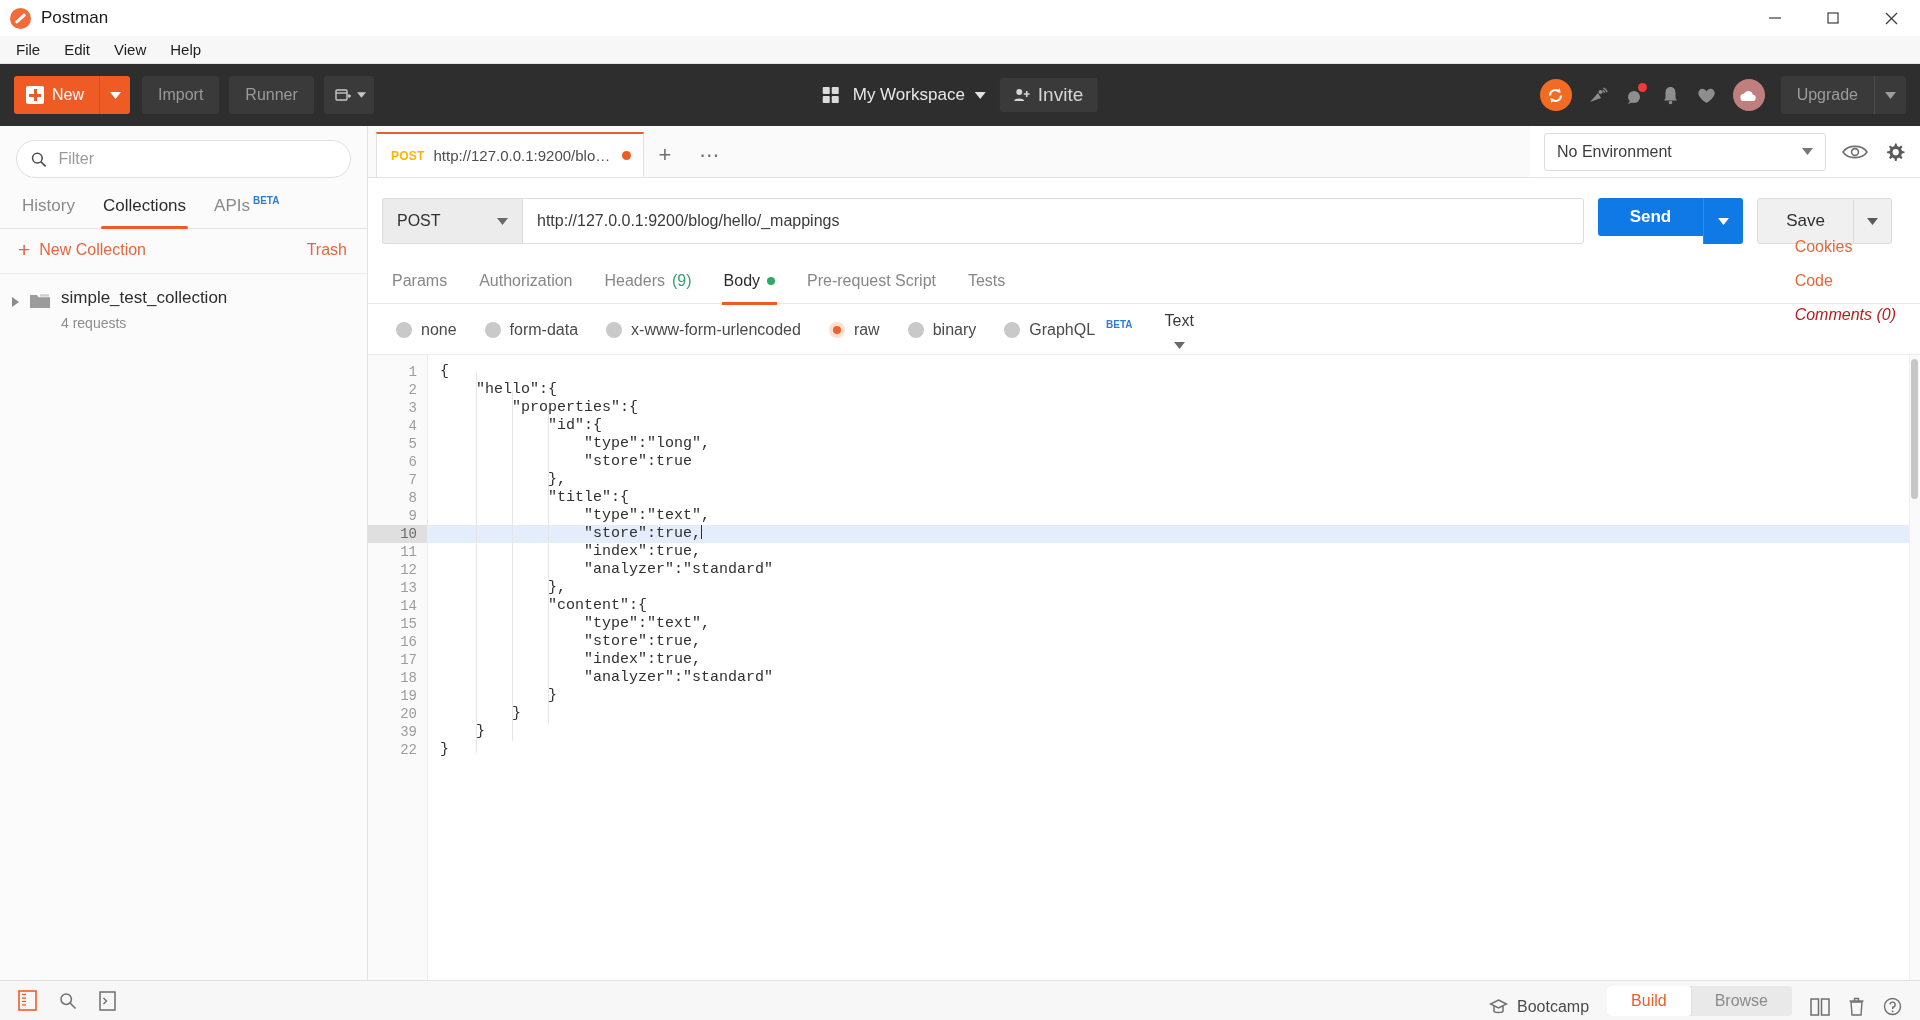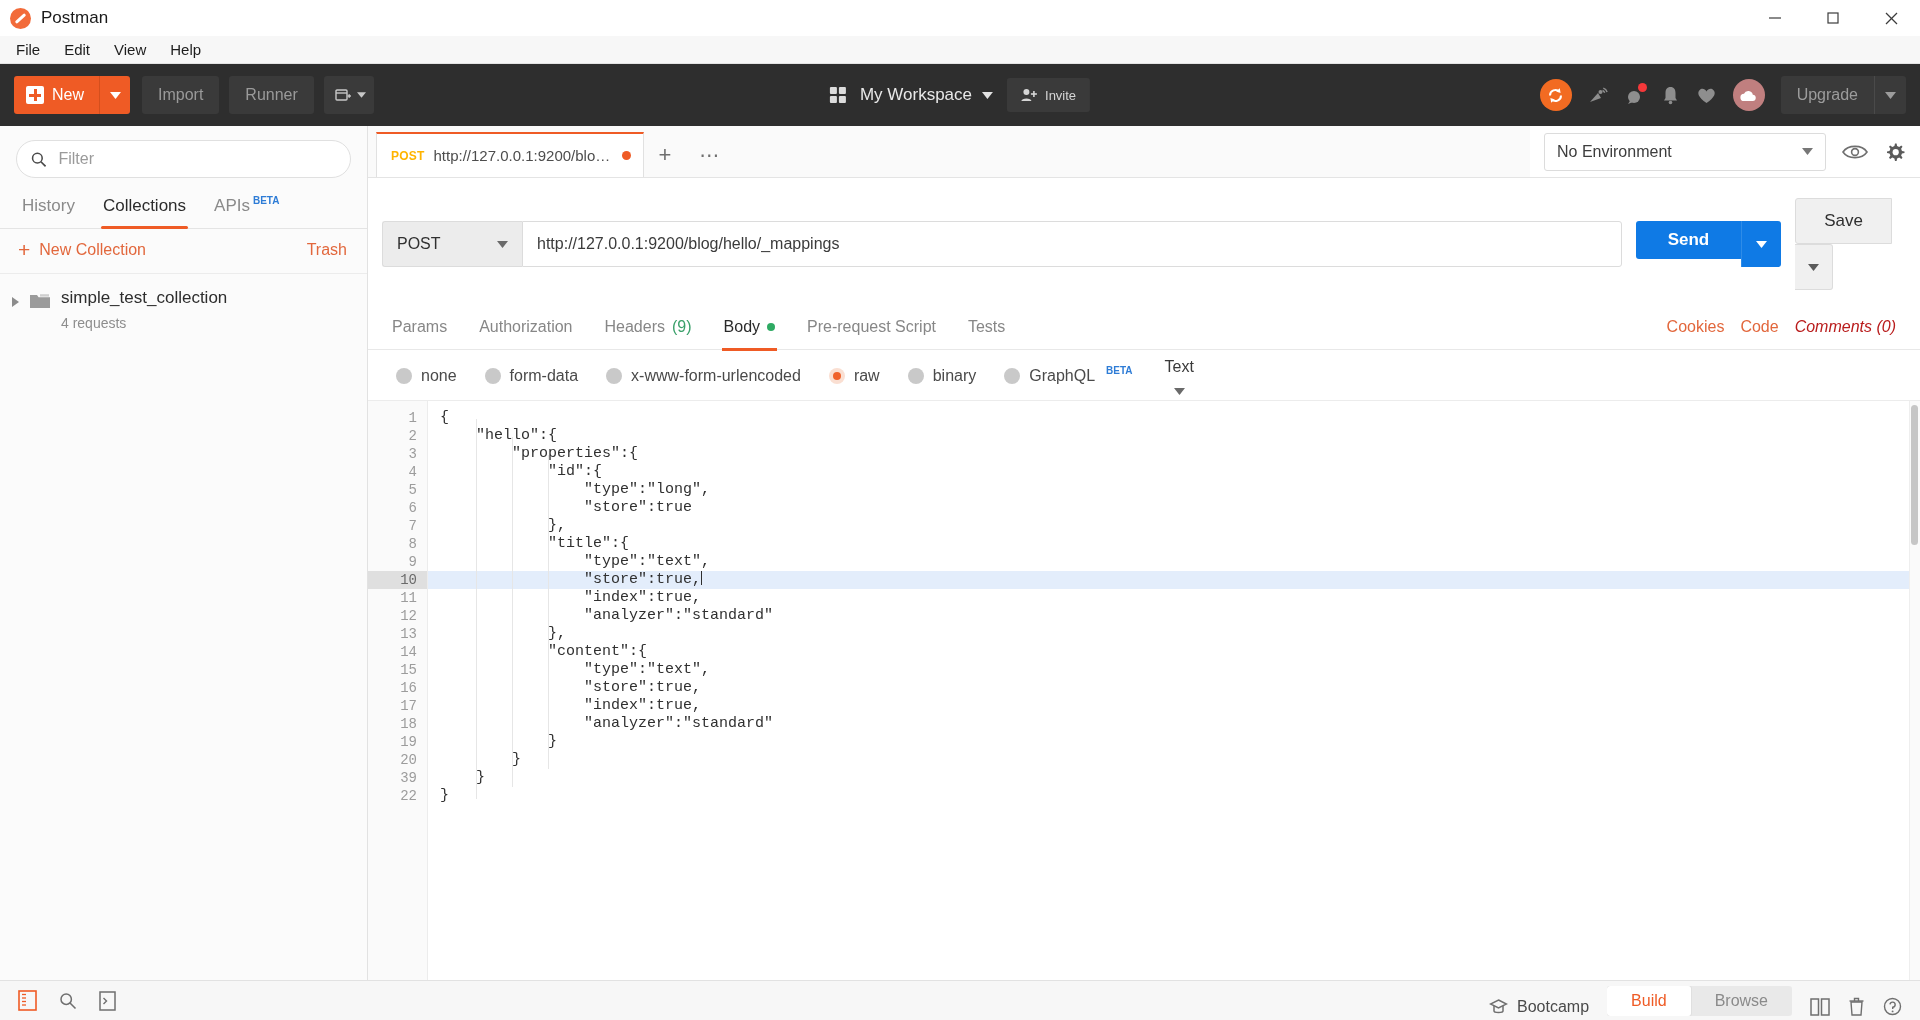--- a/index.html
+++ b/index.html
@@ -95,21 +95,21 @@
   .tb-center {
     position:absolute; left:50%; transform:translateX(-50%);
     display:flex; align-items:center; gap: 14px;
   }
   .workspace-sel {
     display:flex; align-items:center; gap:10px;
     color:#e8e8e8; font-size:17px;
   }
   .invite-btn {
     display:flex; align-items:center; gap:8px;
-    background:#3a3a3a; color:#d6d6d6; font-size:13px;
+    background:#3a3a3a; color:#d6d6d6; font-size:19px;
     height:34px; padding:0 14px; border-radius:3px;
   }
   .tb-right {
     margin-left:auto; display:flex; align-items:center; gap:16px;
   }
   .sync-circle {
     width:32px; height:32px; border-radius:50%; background:#f26b22;
     display:flex; align-items:center; justify-content:center;
   }
   .tb-ic { color:#8e8e8e; position:relative; display:flex; align-items:center; }
@@ -241,21 +241,21 @@
   .send-btn {
     background:#0f7ae5; color:#fff; font-size:17px; font-weight:bold;
     height:38px; padding:0 32px; border-radius:3px 0 0 3px;
     display:flex; align-items:center;
   }
   .send-caret {
     background:#0f7ae5; width:40px; height:46px; border-radius:0 3px 3px 0;
     display:flex; align-items:center; justify-content:center; color:#fff;
     border-left:1px solid #2e8ce8;
   }
-  .save-group { display:flex; margin-left:14px;flex-direction:column; }
+  .save-group { display:flex; margin-left:14px; }
   .save-btn {
     background:#f0f0f0; border:1px solid #dcdcdc; color:#2f2f2f;
     font-size:17px; height:46px; padding:0 28px; border-radius:3px 0 0 3px;
     display:flex; align-items:center;
   }
   .save-caret {
     background:#f0f0f0; border:1px solid #dcdcdc; border-left:none;
     width:38px; height:46px; border-radius:0 3px 3px 0;
     display:flex; align-items:center; justify-content:center; color:#5b5b5b;
   }
@@ -268,21 +268,21 @@
     padding: 0 16px; font-size:16px; color:#878787; height:46px;
     display:flex; align-items:center; gap:7px; position:relative;
   }
   .rtab.active { color:#2a2a2a; }
   .rtab.active::after {
     content:""; position:absolute; left:14px; right:14px; bottom:-1px;
     height:3px; background:#ef5b25;
   }
   .cnt { color:#3aa06a; }
   .green-dot { width:8px;height:8px;border-radius:50%;background:#2eaa63; }
-  .rt-right { margin-left:auto; display:flex; align-items:flex-start; gap:16px; }
+  .rt-right { margin-left:auto; display:flex; align-items:flex-start; gap:16px;flex-direction:column; }
   .lnk { font-size:16px; color:#e2673c; }
   .lnk.muted { color:#b91c1c;font-style:italic; }
 
   .bodytypes {
     display:flex; align-items:center; gap:0; padding: 14px 8px 12px 14px;
     height:50px;
   }
   .radio-opt {
     display:flex; align-items:center; gap:9px; padding:0 14px;
     font-size:16px; color:#4a4a4a;

